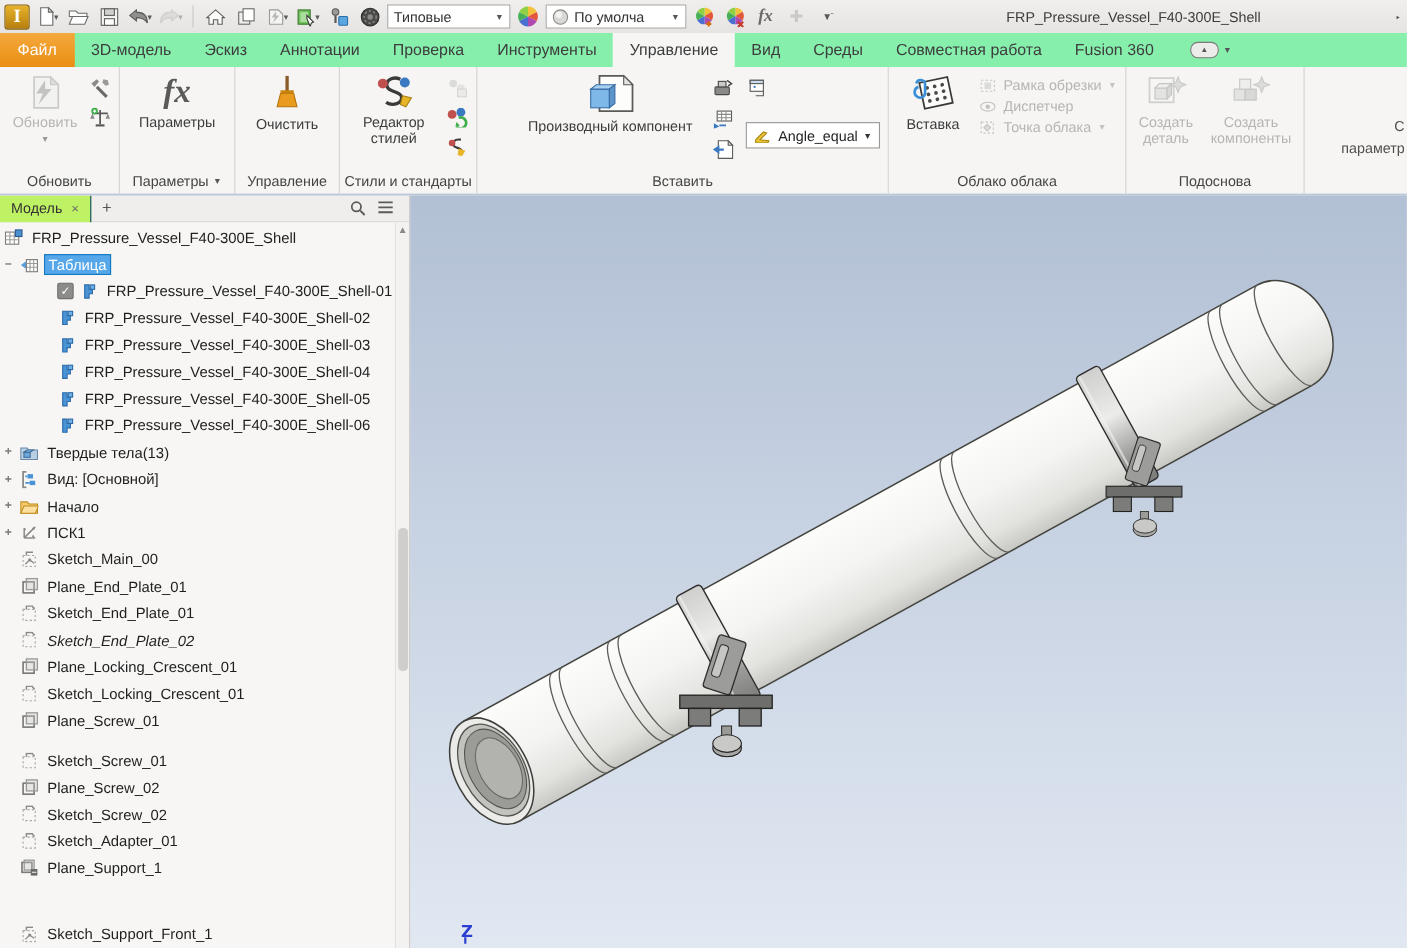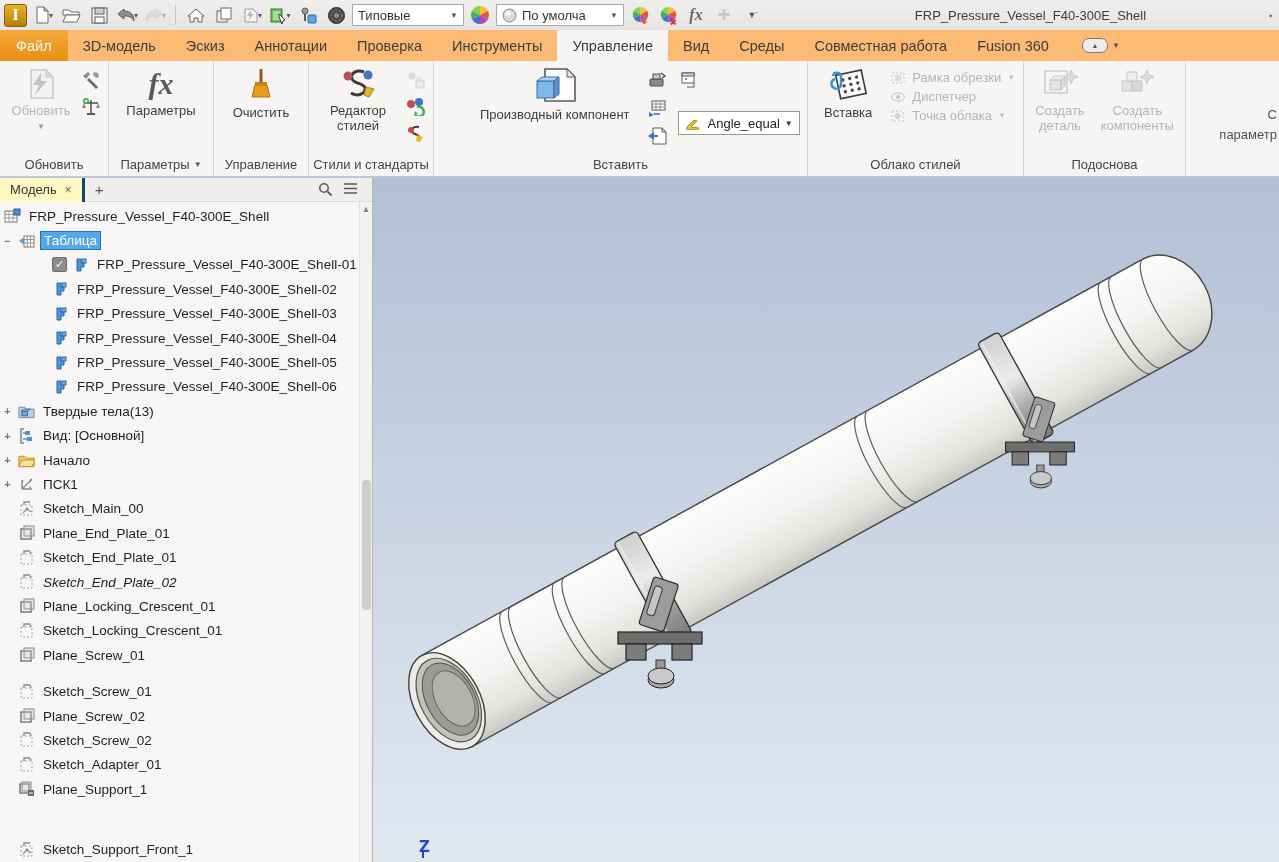--- a/index.html
+++ b/index.html
@@ -22,21 +22,21 @@
   .vsep { width:1px; height:20px; background:#c9c7c5; margin:0 4px; }
   .qcombo { height:22px; background:#fff; border:1px solid #aba9a7; display:flex;
     align-items:center; padding:0 5px; gap:5px; font-size:13px; color:#333; }
   .qcombo .car { font-size:8px; color:#555; }
   .tb-title { flex:1; text-align:center; color:#3c3c3c; font-size:13px; padding-left:30px;
     white-space:nowrap; overflow:hidden; }
   .tb-arrow { color:#555; font-size:11px; padding:0 2px; }
 
   
   .tabsrow { position:absolute; left:0; top:30px; width:1279px; height:31px;
-    background:#fdba74; display:flex; align-items:stretch; }
+    background:#86efac; display:flex; align-items:stretch; }
   .rtab { padding:0 15px; display:flex; align-items:center; font-size:14.5px; color:#3d3d3d; cursor:default; }
   .rtab.file { background:linear-gradient(#f4a93c,#ea8e13); color:#fff; padding:0 16px; }
   .rtab.active { background:#f6f5f4; }
   .ribcollapse { display:flex; align-items:center; gap:4px; margin-left:18px; color:#555; }
   .ribcollapse .pill { width:26px; height:15px; border:1px solid #7a7a78; border-radius:7px;
     display:flex; align-items:center; justify-content:center; font-size:7px; background:#ececea; }
 
   
   .ribbon { position:absolute; left:0; top:61px; width:1279px; height:117px;
     background:#f6f5f4; border-bottom:2px solid #bcc9da; display:flex; }
@@ -61,22 +61,22 @@
   .combo-angle { height:24px; margin-top:14px; background:#fff; border:1px solid #9a9896;
     display:flex; align-items:center; gap:5px; padding:0 6px; font-size:13px; color:#222; }
   .combo-angle .car{ font-size:8px; color:#333; }
   .partial-lbl { position:absolute; right:2px; top:44px; text-align:right; color:#4f4f4d;
     font-size:13px; line-height:1.5; white-space:nowrap; overflow:hidden; }
 
   
   .browser { position:absolute; left:0; top:178px; width:373px; height:684px;
     background:#f7f6f5; border-right:1px solid #b8b6b4; }
   .br-head { height:24px; background:#efeeec; display:flex; align-items:center; border-bottom:1px solid #dddbd9; }
-  .br-tab { height:24px; background:#fef9c3; display:flex; align-items:center; gap:8px;
-    padding:0 10px; font-size:13px; color:#333; border-right:3px solid #0c4a6e; }
+  .br-tab { height:24px; background:#bef264; display:flex; align-items:center; gap:8px;
+    padding:0 10px; font-size:13px; color:#333; border-right:1px solid #0c4a6e; }
   .br-x { color:#666; font-size:12px; }
   .br-plus { padding:0 10px; color:#555; font-size:15px; }
   .br-tools { margin-left:auto; display:flex; gap:10px; padding-right:14px; color:#555; }
   .tree { position:absolute; left:0; top:24px; width:360px; bottom:0; overflow:hidden; padding-top:2px; }
   .trow { height:24.4px; display:flex; align-items:center; gap:5px; white-space:nowrap; }
   .texp { width:11px; text-align:center; color:#7c7a78; font-size:11px; flex:none; font-weight:bold; }
   .ticon { width:17px; height:17px; flex:none; display:flex; align-items:center; justify-content:center; }
   .tlabel { font-size:13.5px; color:#1f1f1f; padding:1px 3px; }
   .tlabel.sel { background:#55a7e9; border:1px solid #1279c0; color:#fff; }
   .tcheck { width:15px; height:15px; flex:none; background:#8c8c8a; border:1px solid #6e6e6c;
@@ -462,21 +462,21 @@
             <svg width="16" height="14" viewBox="0 0 16 14">
                 <rect x="2" y="2" width="11" height="10" fill="none" stroke="#c5c3c1" stroke-dasharray="2 2"></rect>
                 <path d="M7.5 4l3 3-3 3-3-3z" fill="#dcdcda" stroke="#c5c3c1"></path>
               </svg>
             <span class="pc-bind">Точка облака</span>
             <span class="car">▼</span>
           </div>
         </div>
       </div>
       <div class="rg-foot">
-        <span>Облако стилей</span>
+        <span>Облако облака</span>
       </div>
     </div>
 
     <div class="rgroup" style="width:162px">
       <div class="rg-body" style="">
         <div class="bigbtn dis">
           <svg width="38" height="34" viewBox="0 0 38 34">
               <rect x="4" y="4" width="22" height="22" fill="none" stroke="#cfcfcd" stroke-width="1.6"></rect>
               <rect x="9" y="13" width="11" height="10" fill="#e3e3e1" stroke="#c5c5c3"></rect>
               <path d="M9 13l4-4h11l-4 4z" fill="#eeeeec" stroke="#c5c5c3"></path>

